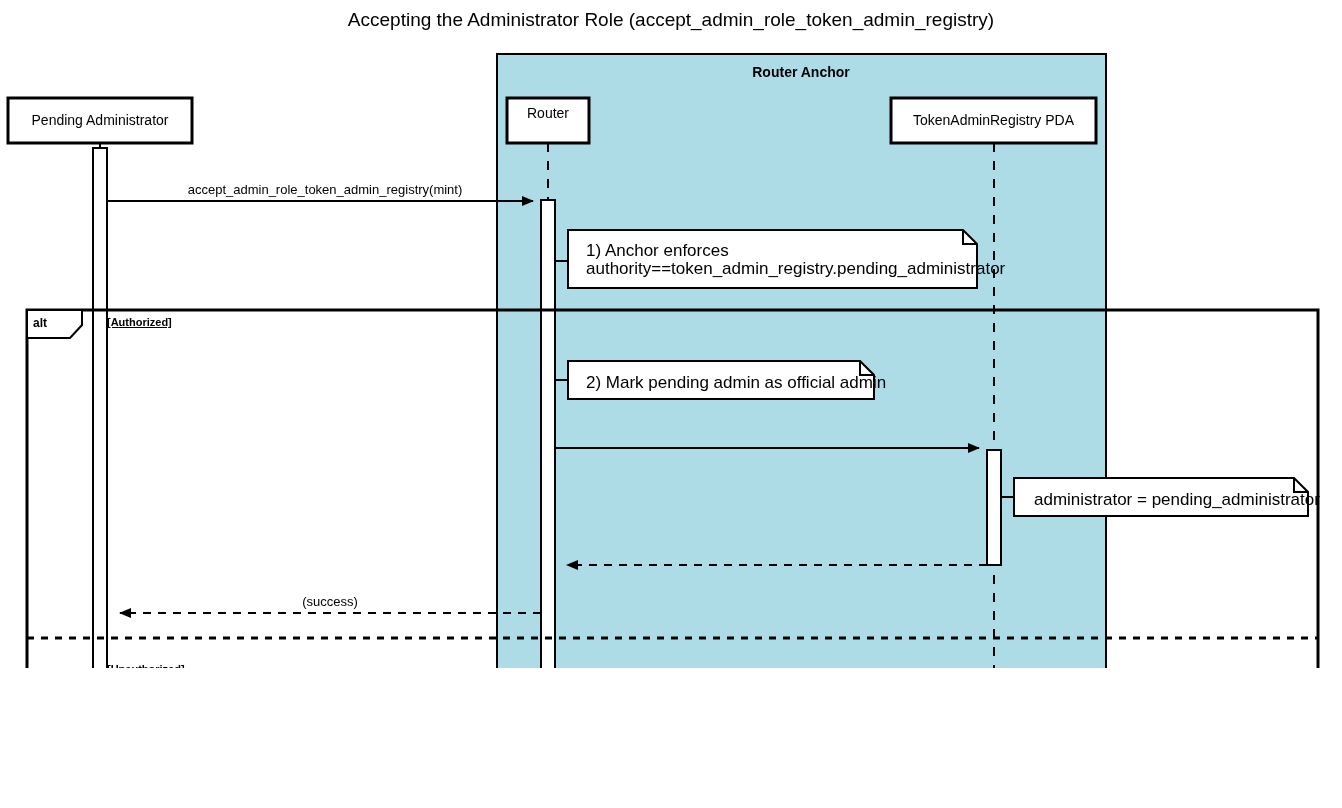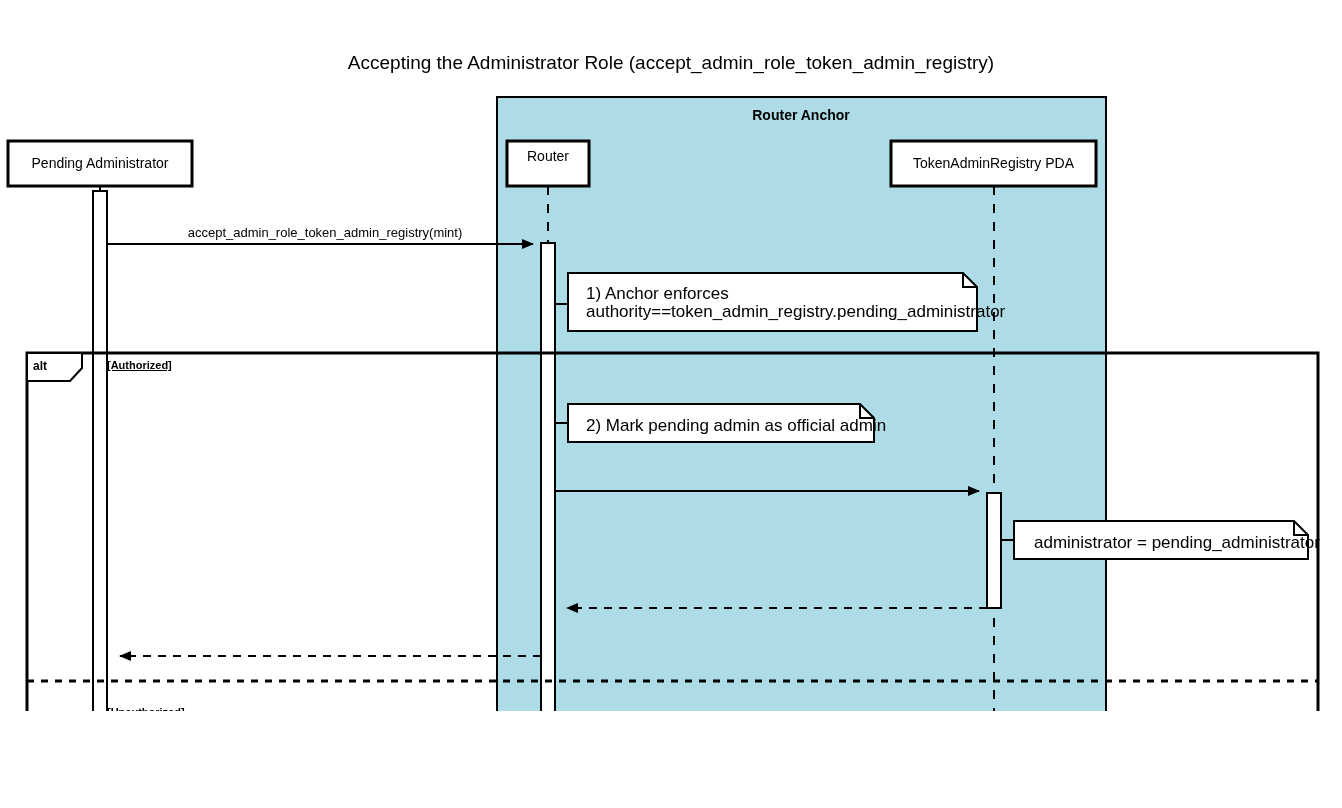--- a/index.html
+++ b/index.html
@@ -11,21 +11,20 @@
   body {
     font-family: "Liberation Sans", sans-serif;
     color: #000000;
   }
   #canvas {
     position: relative;
     width: 1342px;
     height: 668px;
     overflow: hidden;
     background: #ffffff;
-    margin-top: 43px;
   }
   svg#diagram {
     position: absolute;
     left: 0;
     top: 0;
     width: 1342px;
     height: 808px;
   }
   .lbl {
     position: absolute;
@@ -134,20 +133,21 @@
   <div class="lbl group-title">Router Anchor</div>
 
   <div class="lbl part-label" style="left:8px; top:112px; width:184px;">Pending Administrator</div>
 
   <div class="lbl part-label" style="left:507px; top:105px; width:82px;">Router</div>
 
   <div class="lbl part-label" style="left:891px; top:112px; width:205px;">TokenAdminRegistry PDA</div>
 
   <div class="lbl msg-label" style="left:110px; top:182px; width:430px;">accept_admin_role_token_admin_registry(mint)</div>
 
+  <div class="lbl msg-label" style="left:120px; top:594px; width:420px;">(success)</div>
 
 
   <div class="lbl note-text" style="left:586px; top:240px;">1) Anchor enforces</div>
   <div class="lbl note-text" style="left:586px; top:258px;">authority==token_admin_registry.pending_administrator</div>
 
   <div class="lbl note-text" style="left:586px; top:372px;">2) Mark pending admin as official admin</div>
 
   <div class="lbl note-text" style="left:1034px; top:489px;">administrator = pending_administrator</div>
 
   <div class="lbl frag-op" style="left:15px; top:316px; width:50px;">alt</div>

